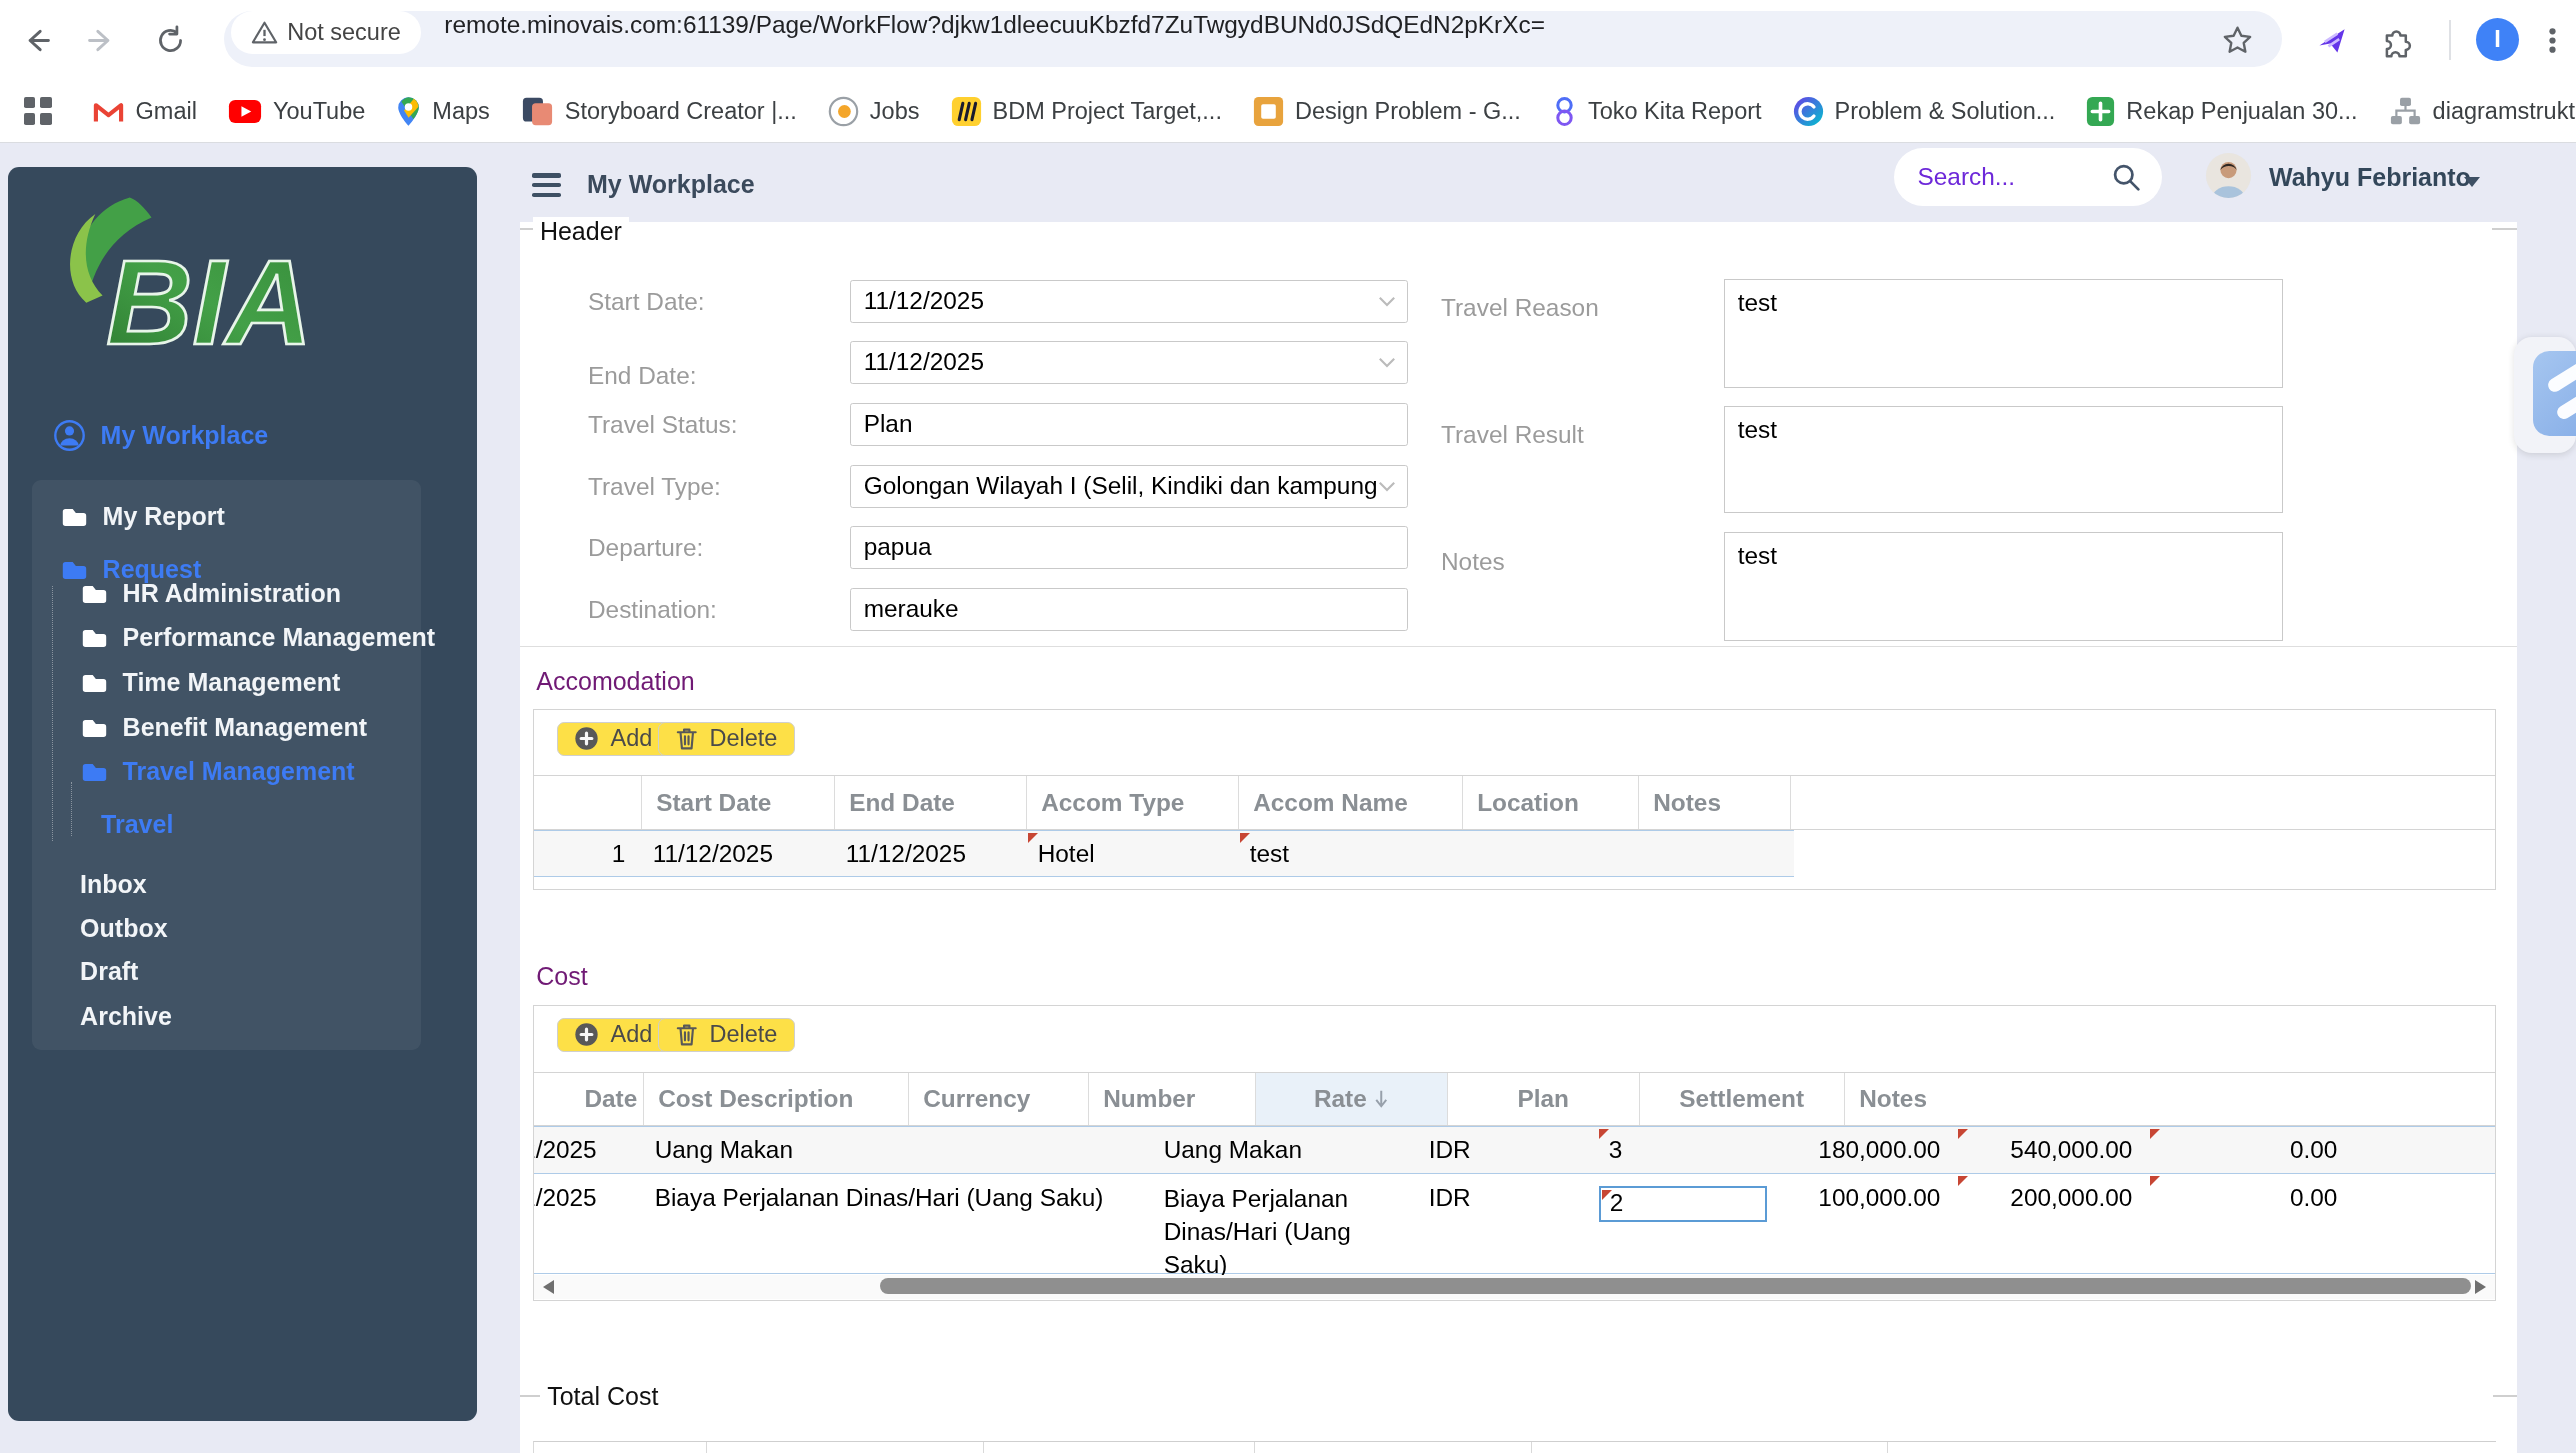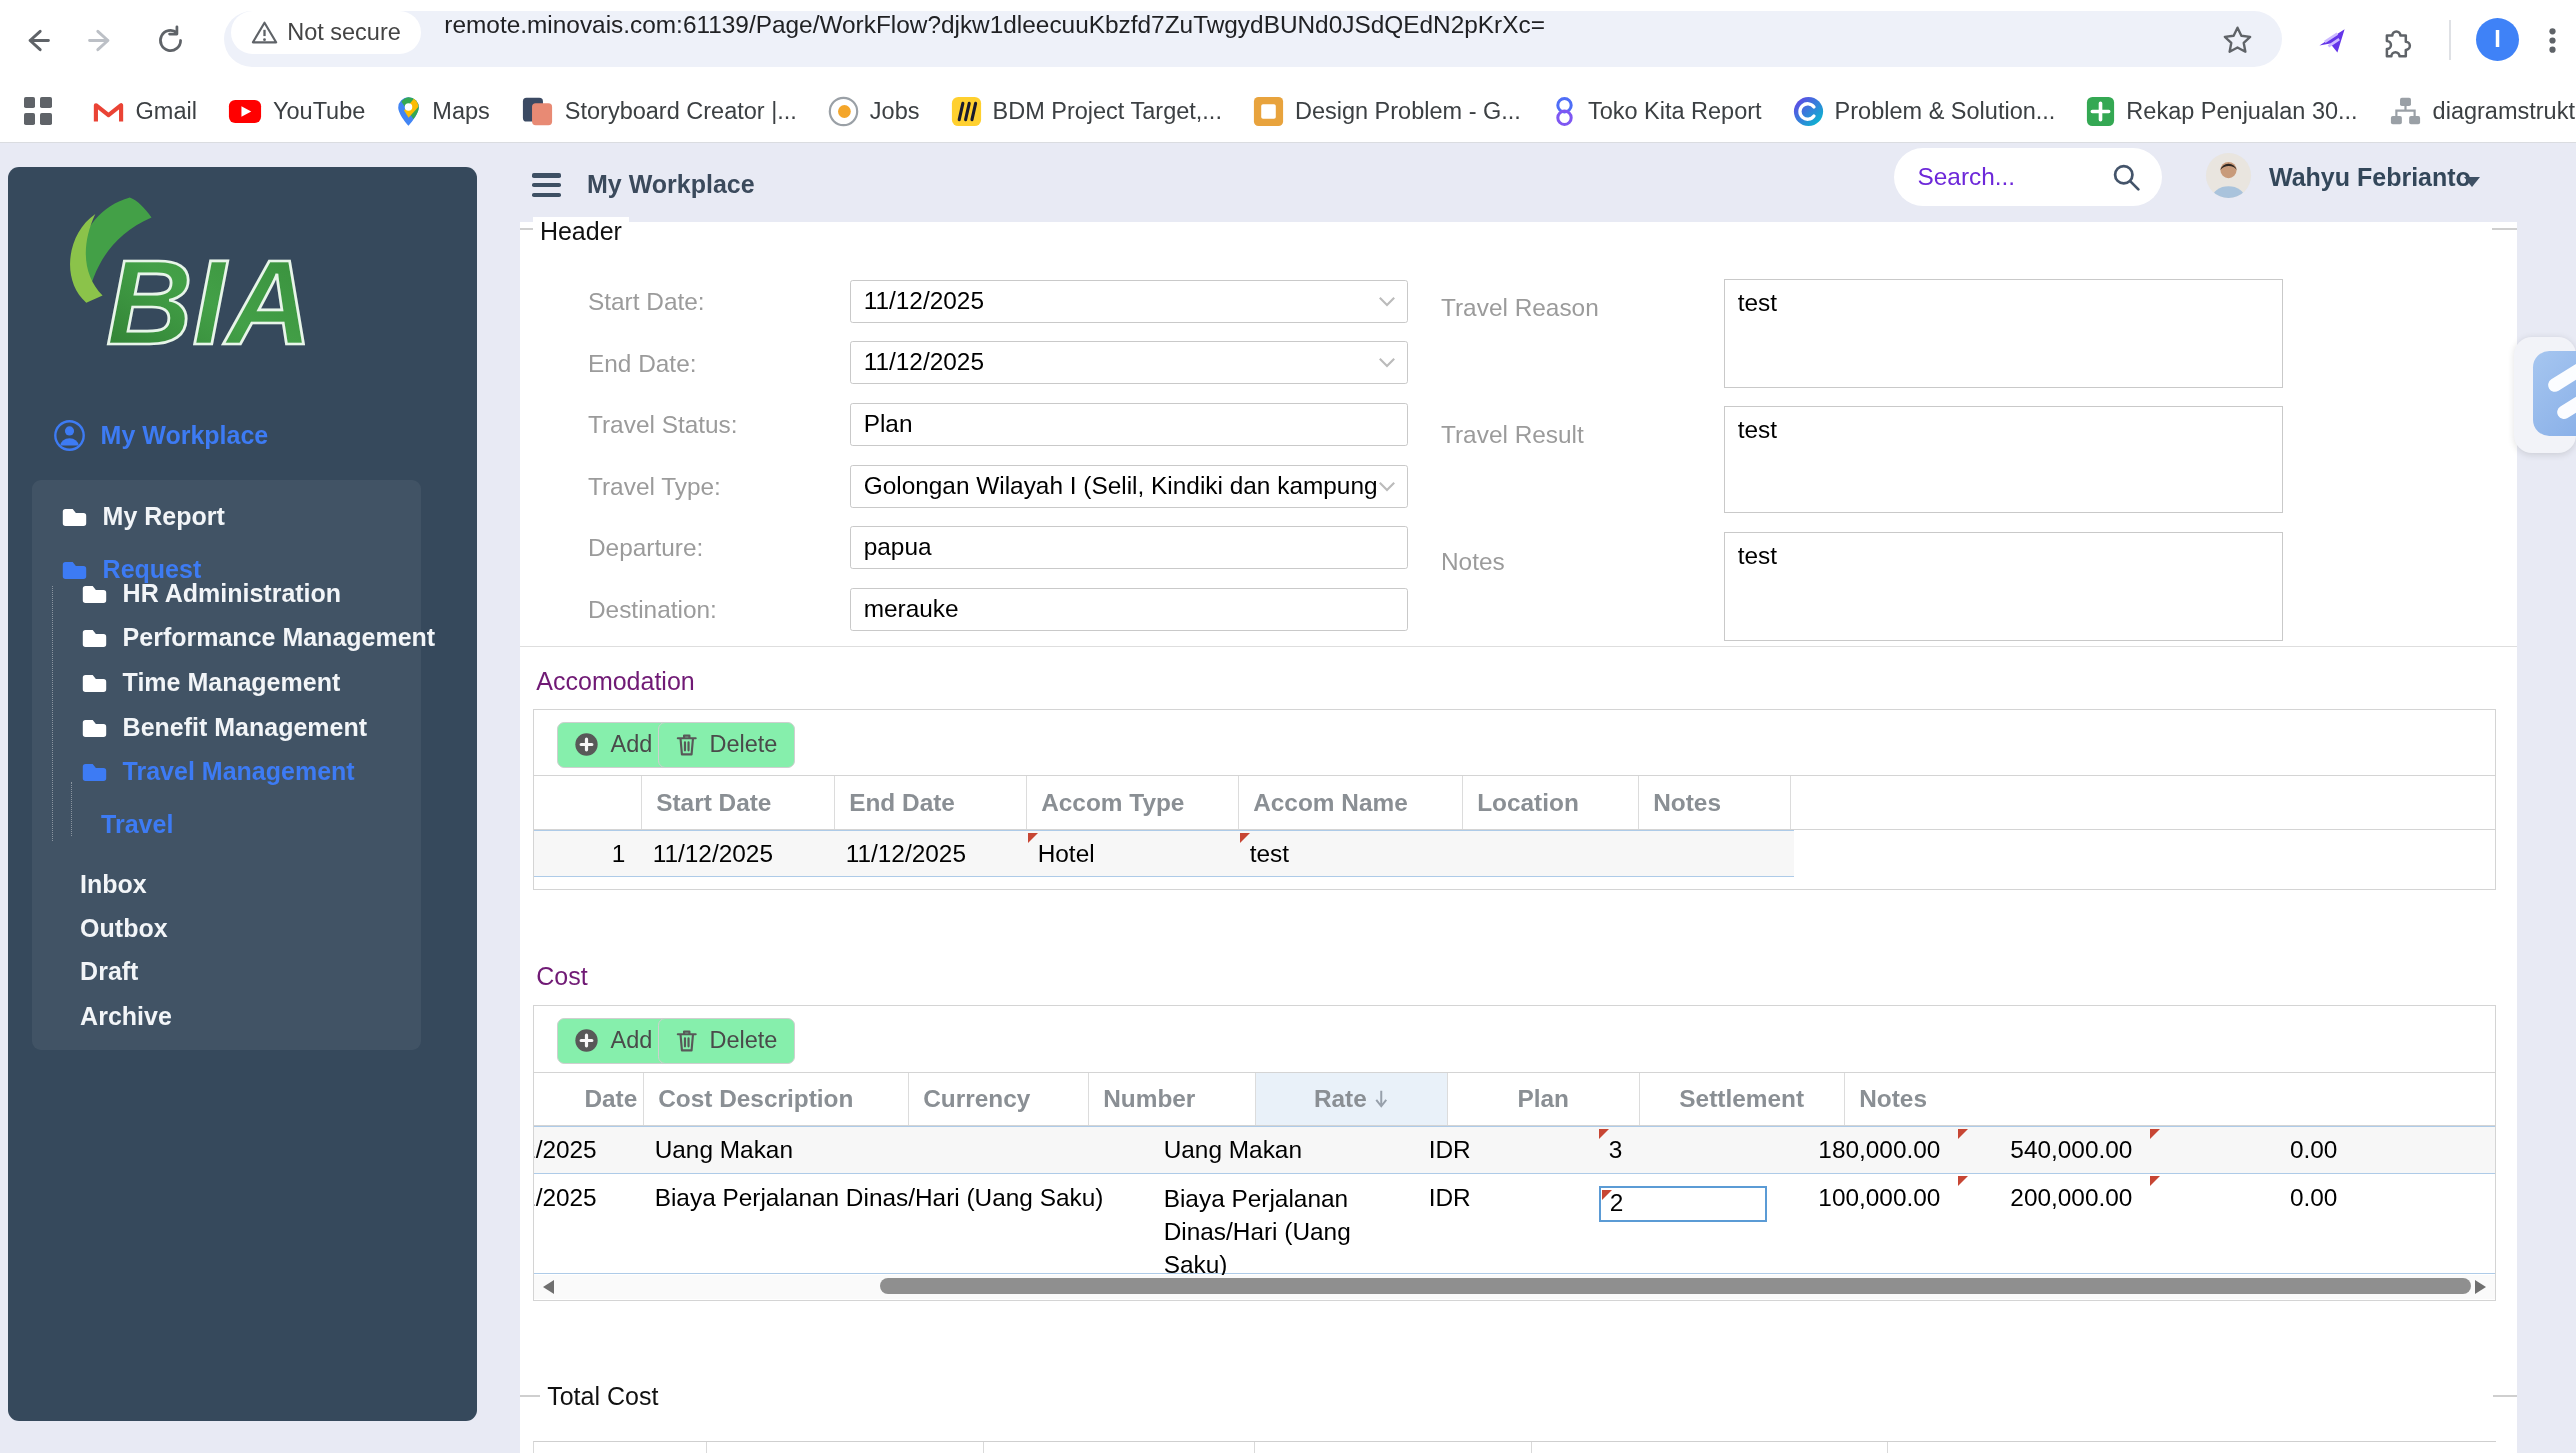--- a/index.html
+++ b/index.html
@@ -52,21 +52,21 @@
 
   .flabel { position:absolute; font-size:24.4px; color:#9b9b9b; }
   .finput { position:absolute; width:558px; height:43px; border:1.8px solid #c9c9c9; border-radius:2.7px; background:#fff; font-size:24.4px; color:#000; line-height:40px; padding-left:12.7px; white-space:nowrap; overflow:hidden; }
   .chev { position:absolute; right:11px; top:14.5px; }
   .tbox { position:absolute; width:559px; border:1.8px solid #c9c9c9; background:#fff; font-size:24.4px; color:#000; padding:9px 12.7px; }
   .sect-hr { position:absolute; left:0; width:1997px; height:0.9px; background:#dedede; }
   .sect-title { position:absolute; font-size:25px; color:#701a75; }
 
   
   .panel { position:absolute; left:12.7px; width:1963px; background:#fff; border:1.8px solid #d4d4d4; }
-  .gbtn { position:absolute; top:11.8px; height:46px; background:#86efac; border:1.8px solid #cfcfcf; border-radius:7.2px; display:flex; align-items:center; gap:11px; padding:0 16.3px; font-size:23.5px; color:#4a4a4a; cursor:pointer; }
+  .gbtn { position:absolute; top:11.8px; height:34px; background:#fde047; border:1.8px solid #cfcfcf; border-radius:7.2px; display:flex; align-items:center; gap:11px; padding:0 16.3px; font-size:23.5px; color:#4a4a4a; cursor:pointer; }
   .ghead { position:absolute; left:0; width:100%; border-top:1.8px solid #d4d4d4; border-bottom:1.8px solid #d4d4d4; background:#fff; display:flex; }
   .gh { font-size:24.4px; font-weight:bold; color:#8a8f94; border-right:1.8px solid #dcdcdc; display:flex; align-items:center; padding-left:14.5px; position:relative; overflow:hidden; }
   .gh.last { border-right:none; }
   .grow { position:absolute; display:flex; }
   .gc { font-size:24.4px; color:#000; position:relative; padding-left:11px; display:flex; align-items:center; }
   .num { justify-content:flex-end; padding-right:16.3px; }
   .dirty::before { content:""; position:absolute; top:1.8px; left:1.8px; border-top:10px solid #c74634; border-right:10px solid transparent; }
   .rowband { background:#f7f7f7; border-top:1.8px solid #aecbe8; border-bottom:1.8px solid #aecbe8; }
   .clip { position:relative; overflow:hidden; }
   .clip > b { position:absolute; right:5.4px; font-weight:bold; color:#8a8f94; white-space:nowrap; top:50%; transform:translateY(-50%); }
@@ -363,21 +363,21 @@
     <div class="legend-line" style="left:0; top:6.3px; width:27px"></div>
     <div class="legend-line" style="right:0; top:6.3px; width:25px"></div>
     <div class="legend" style="left:12.7px; top:-5.4px">Header</div>
 
     <div class="flabel" style="left:68px; top:66px">Start Date:</div>
     <div class="finput" style="left:330px; top:58px"><span>11/12/2025</span>
       <svg class="chev" width="18" height="11.8" viewBox="0 0 20 13">
           <path d="M2 2 L10 10 L18 2" stroke="#bbb" stroke-width="2.4" fill="none"></path>
         </svg></div>
 
-    <div class="flabel" style="left:68px; top:128px">End Date:</div>
+    <div class="flabel" style="left:68px; top:140px">End Date:</div>
     <div class="finput" style="left:330px; top:119px"><span>11/12/2025</span>
       <svg class="chev" width="18" height="11.8" viewBox="0 0 20 13">
           <path d="M2 2 L10 10 L18 2" stroke="#bbb" stroke-width="2.4" fill="none"></path>
         </svg></div>
 
     <div class="flabel" style="left:68px; top:189px">Travel Status:</div>
     <div class="finput" style="left:330px; top:181px"><span>Plan</span></div>
 
     <div class="flabel" style="left:68px; top:251px">Travel Type:</div>
     <div class="finput" style="left:330px; top:243px; padding-right:36px"><span>Golongan Wilayah I (Selil, Kindiki dan kampung</span>

